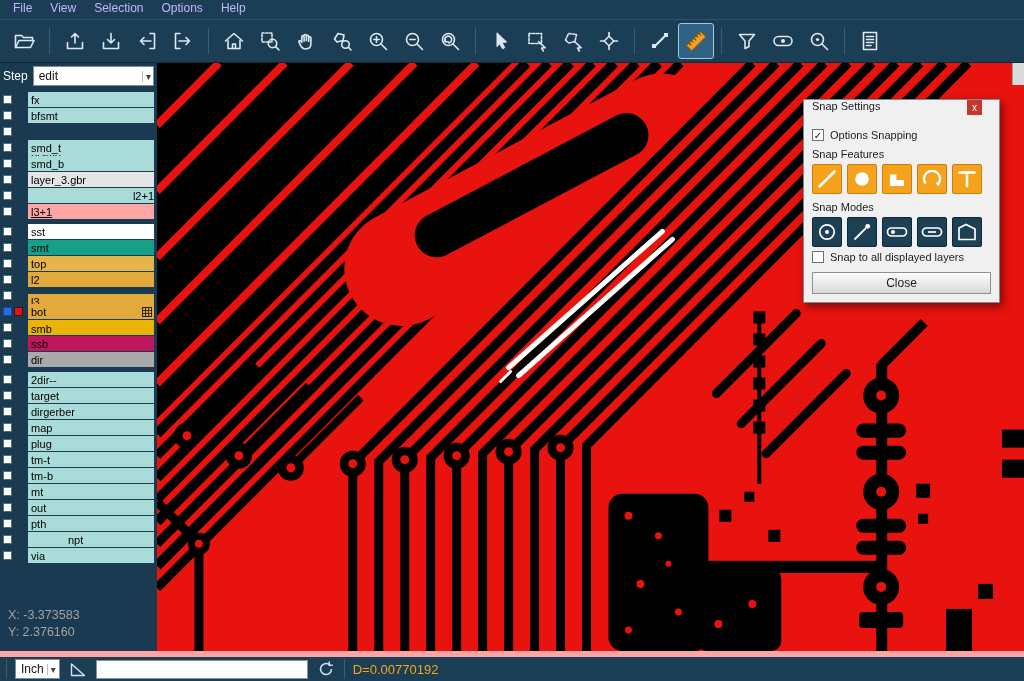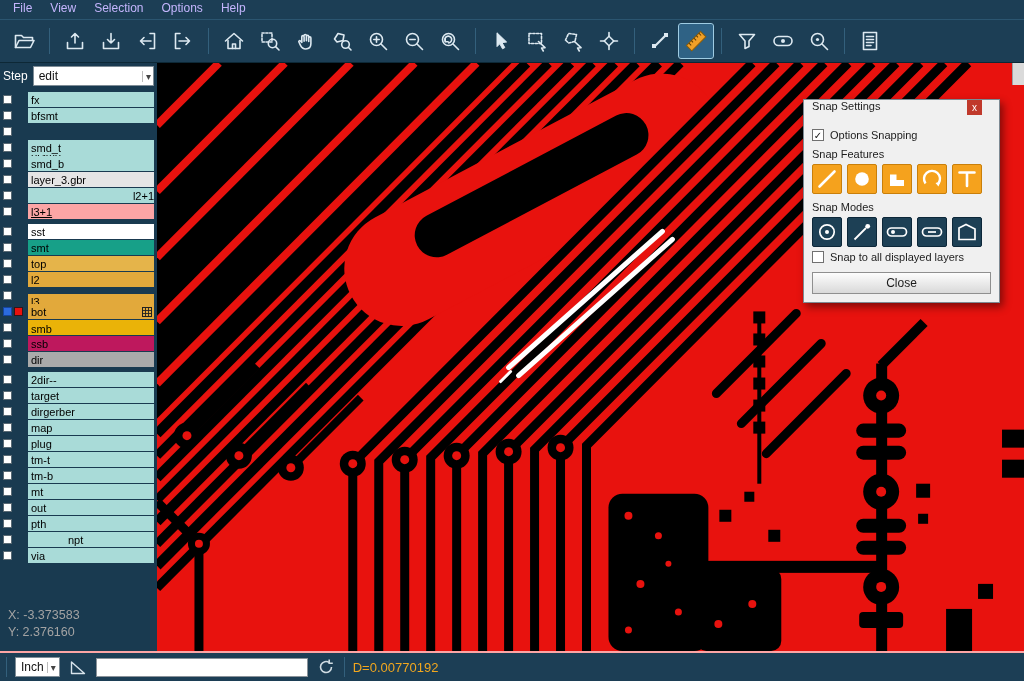--- a/index.html
+++ b/index.html
@@ -68,21 +68,21 @@
   .btn-row { display:flex; gap:5px; }
   .snap-btn { width:30px; height:30px; display:flex; align-items:center; justify-content:center;
               border-radius:2px; }
   .snap-btn.feature { background:#f5a21d; border:1px solid #c97f0a; }
   .snap-btn.mode { background:#1d4055; border:1px solid #0c2739; }
   .dlg-close-btn { margin-top:9px; height:22px; border:1px solid #8f8f8f;
                    background:linear-gradient(#fdfdfd,#d9d9d9); display:flex;
                    align-items:center; justify-content:center; font-size:12px; }
 
   
-  .statusbar { height:30px; flex:none; background:#1c3e55; border-top:2px solid #fca5a5;
+  .statusbar { height:30px; flex:none; background:#1c3e55; border-top:6px solid #fca5a5;
                display:flex; align-items:center; gap:8px; padding:0 6px; }
   .ssep { width:1px; height:20px; background:#33607c; flex:none; }
   .unit-select { height:20px; background:#fff; border:1px solid #7e8c96; color:#111;
                  font-size:12px; display:flex; align-items:center; gap:3px; padding:0 3px 0 5px; }
   .unit-select .dd-arrow { font-size:10px; color:#444; border-left:1px solid #bbb; padding-left:3px; }
   .sb-icon { display:flex; align-items:center; justify-content:center; width:20px; height:20px; }
   .cmd-input { width:212px; height:19px; border:1px solid #8a9299; background:#fff;
                font-size:12px; font-family:"Liberation Sans", sans-serif; padding:0 4px; }
   .dist { font-size:13px; color:#f2a71e; }
 </style>

